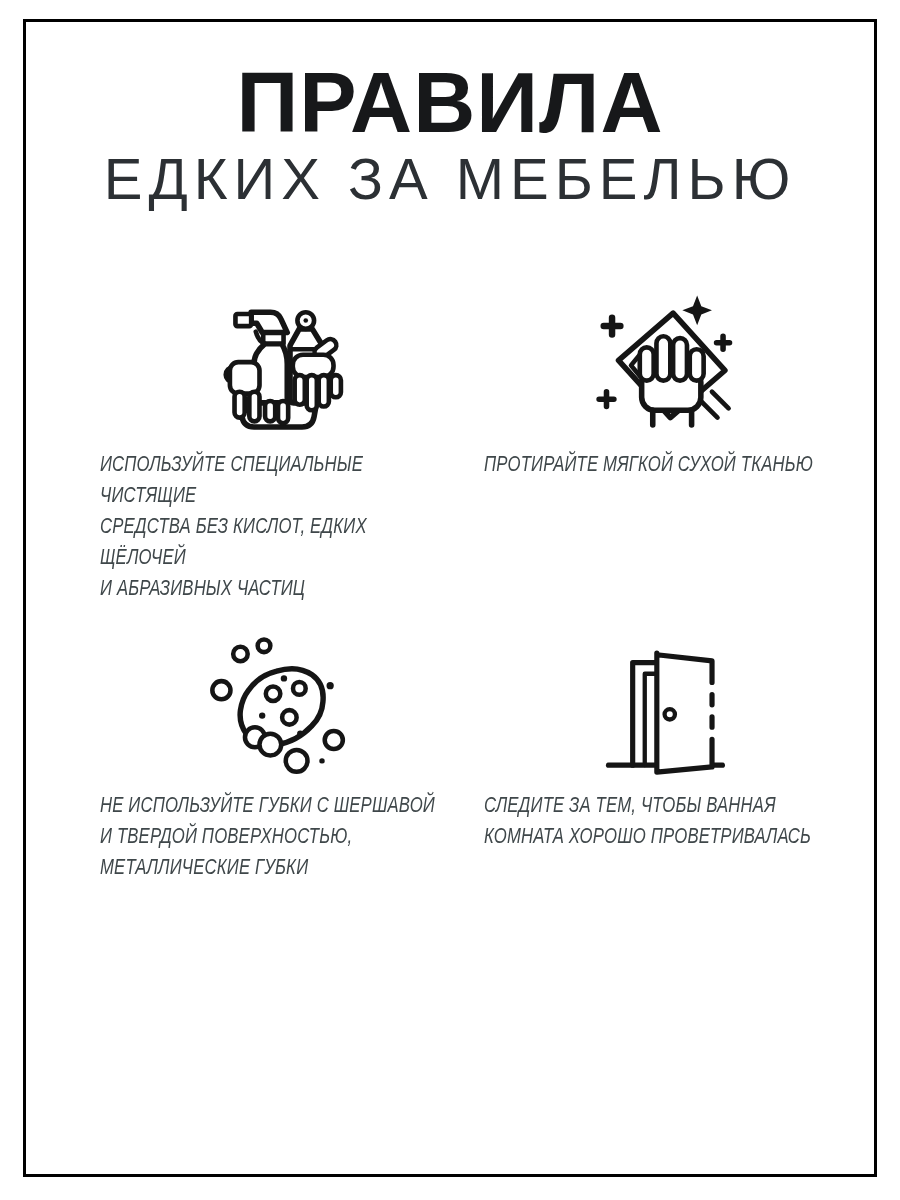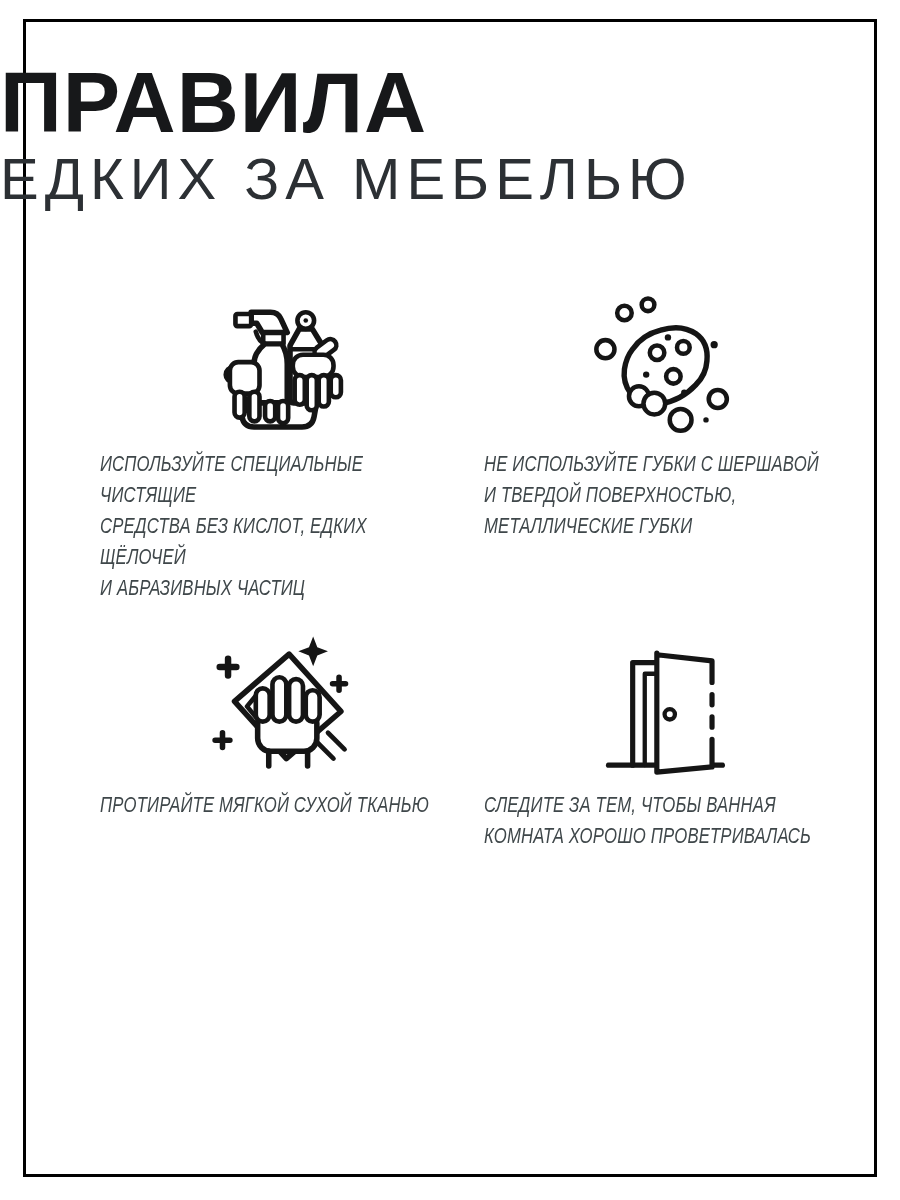--- a/index.html
+++ b/index.html
@@ -4,21 +4,21 @@
 <style>
   html,body { margin:0; padding:0; }
   body {
     width:900px; height:1200px; position:relative; overflow:hidden;
     background:#ffffff; font-family:"Liberation Sans", sans-serif;
   }
   .frame {
     position:absolute; top:19px; left:23px; right:23px; bottom:23px;
     border:3.5px solid #000;
   }
-  .header { position:absolute; top:58px; left:0; right:0; text-align:left; }
+  .header { position:absolute; top:58px; left:0; right:0; text-align:center; }
   .title {
     margin:0; font-size:86px; line-height:1.04; font-weight:bold;
     letter-spacing:1px; color:#17181a;
   }
   .subtitle {
     margin:2px 0 0 0; font-size:58px; line-height:1.05; font-weight:300;
     letter-spacing:6px; color:#2c3034;
   }
   .grid {
     position:absolute; top:288px; left:100px; right:60px;
@@ -77,20 +77,43 @@
         </g>
       </svg>
     </div>
     <p class="caption">ИСПОЛЬЗУЙТЕ СПЕЦИАЛЬНЫЕ ЧИСТЯЩИЕ
 СРЕДСТВА БЕЗ КИСЛОТ, ЕДКИХ ЩЁЛОЧЕЙ
 И АБРАЗИВНЫХ ЧАСТИЦ</p>
   </div>
 
   <div class="cell">
     <div class="icon-wrap">
+      <svg viewBox="0 0 160 160" width="148" height="148">
+        <g class="ln">
+          <path d="M33,76 L92,25 L148,87 L89,138 Z" fill="#fff"></path>
+          <path d="M56,70 l9.5,11.5 L56,93 l-9.5,-11.5 Z" fill="#fff" stroke-width="5"></path>
+          <rect x="58" y="86" width="64" height="44" rx="14" fill="#fff"></rect>
+          <path d="M70,130 V146 M112,130 V146"></path>
+          <rect x="56" y="62" width="15" height="36" rx="7.5" fill="#fff" stroke-width="5"></rect>
+          <rect x="74" y="50" width="15" height="48" rx="7.5" fill="#fff" stroke-width="5"></rect>
+          <rect x="92" y="52" width="15" height="46" rx="7.5" fill="#fff" stroke-width="5"></rect>
+          <rect x="110" y="64" width="15" height="34" rx="7.5" fill="#fff" stroke-width="5"></rect>
+          <path d="M122,120 l18,18 M134,110 l18,18" stroke-width="5"></path>
+          <path d="M26,30 V48 M17,39 H35" stroke-width="7"></path>
+          <path d="M146,50 V64 M139,57 H153" stroke-width="6"></path>
+          <path d="M20,110 V126 M12,118 H28" stroke-width="6"></path>
+          <path d="M118,6 l4.5,11.5 11.5,4.5 -11.5,4.5 -4.5,11.5 -4.5,-11.5 -11.5,-4.5 11.5,-4.5 Z" fill="#151515" stroke="none"></path>
+        </g>
+      </svg>
+    </div>
+    <p class="caption">ПРОТИРАЙТЕ МЯГКОЙ СУХОЙ ТКАНЬЮ</p>
+  </div>
+
+  <div class="cell">
+    <div class="icon-wrap">
       <svg viewBox="0 0 160 160" width="145" height="145">
         <g class="ln">
           <path d="M47,62 Q58,46 78,41 Q101,34 117,45 Q131,55 129,75 Q128,90 117,101 Q100,119 78,122 Q57,125 45,111 Q36,99 38,84 Q40,71 47,62 Z" fill="#fff"></path>
           <circle cx="54" cy="114" r="11" fill="#fff" stroke-width="5"></circle>
           <circle cx="71" cy="122" r="12" fill="#fff" stroke-width="5"></circle>
           <circle cx="74" cy="66" r="8" stroke-width="5"></circle>
           <circle cx="103" cy="60" r="7" stroke-width="5"></circle>
           <circle cx="92" cy="92" r="8" stroke-width="5"></circle>
           <circle cx="86" cy="49" r="3.5" fill="#151515" stroke="none"></circle>
           <circle cx="62" cy="90" r="3.5" fill="#151515" stroke="none"></circle>
@@ -103,43 +126,20 @@
           <circle cx="137" cy="57" r="4" fill="#151515" stroke="none"></circle>
           <circle cx="128" cy="140" r="3" fill="#151515" stroke="none"></circle>
         </g>
       </svg>
     </div>
     <p class="caption">НЕ ИСПОЛЬЗУЙТЕ ГУБКИ С ШЕРШАВОЙ
 И ТВЕРДОЙ ПОВЕРХНОСТЬЮ,
 МЕТАЛЛИЧЕСКИЕ ГУБКИ</p>
   </div>
 
-  <div class="cell">
-    <div class="icon-wrap">
-      <svg viewBox="0 0 160 160" width="148" height="148">
-        <g class="ln">
-          <path d="M33,76 L92,25 L148,87 L89,138 Z" fill="#fff"></path>
-          <path d="M56,70 l9.5,11.5 L56,93 l-9.5,-11.5 Z" fill="#fff" stroke-width="5"></path>
-          <rect x="58" y="86" width="64" height="44" rx="14" fill="#fff"></rect>
-          <path d="M70,130 V146 M112,130 V146"></path>
-          <rect x="56" y="62" width="15" height="36" rx="7.5" fill="#fff" stroke-width="5"></rect>
-          <rect x="74" y="50" width="15" height="48" rx="7.5" fill="#fff" stroke-width="5"></rect>
-          <rect x="92" y="52" width="15" height="46" rx="7.5" fill="#fff" stroke-width="5"></rect>
-          <rect x="110" y="64" width="15" height="34" rx="7.5" fill="#fff" stroke-width="5"></rect>
-          <path d="M122,120 l18,18 M134,110 l18,18" stroke-width="5"></path>
-          <path d="M26,30 V48 M17,39 H35" stroke-width="7"></path>
-          <path d="M146,50 V64 M139,57 H153" stroke-width="6"></path>
-          <path d="M20,110 V126 M12,118 H28" stroke-width="6"></path>
-          <path d="M118,6 l4.5,11.5 11.5,4.5 -11.5,4.5 -4.5,11.5 -4.5,-11.5 -11.5,-4.5 11.5,-4.5 Z" fill="#151515" stroke="none"></path>
-        </g>
-      </svg>
-    </div>
-    <p class="caption">ПРОТИРАЙТЕ МЯГКОЙ СУХОЙ ТКАНЬЮ</p>
-  </div>
-
 
   <div class="cell">
     <div class="icon-wrap">
       <svg viewBox="0 0 160 160" width="138" height="138">
         <g class="ln">
           <path d="M18,144 H150"></path>
           <path d="M46,144 V25 H74"></path>
           <path d="M60,144 V38 H74" stroke-width="5"></path>
           <path d="M74,16 L138,23 V146 L74,152 Z" fill="#fff" stroke="none"></path>
           <path d="M74,14 V152 L138,146 M74,16 L138,23 V48 M138,62 V74 M138,88 V100 M138,114 V146"></path>

